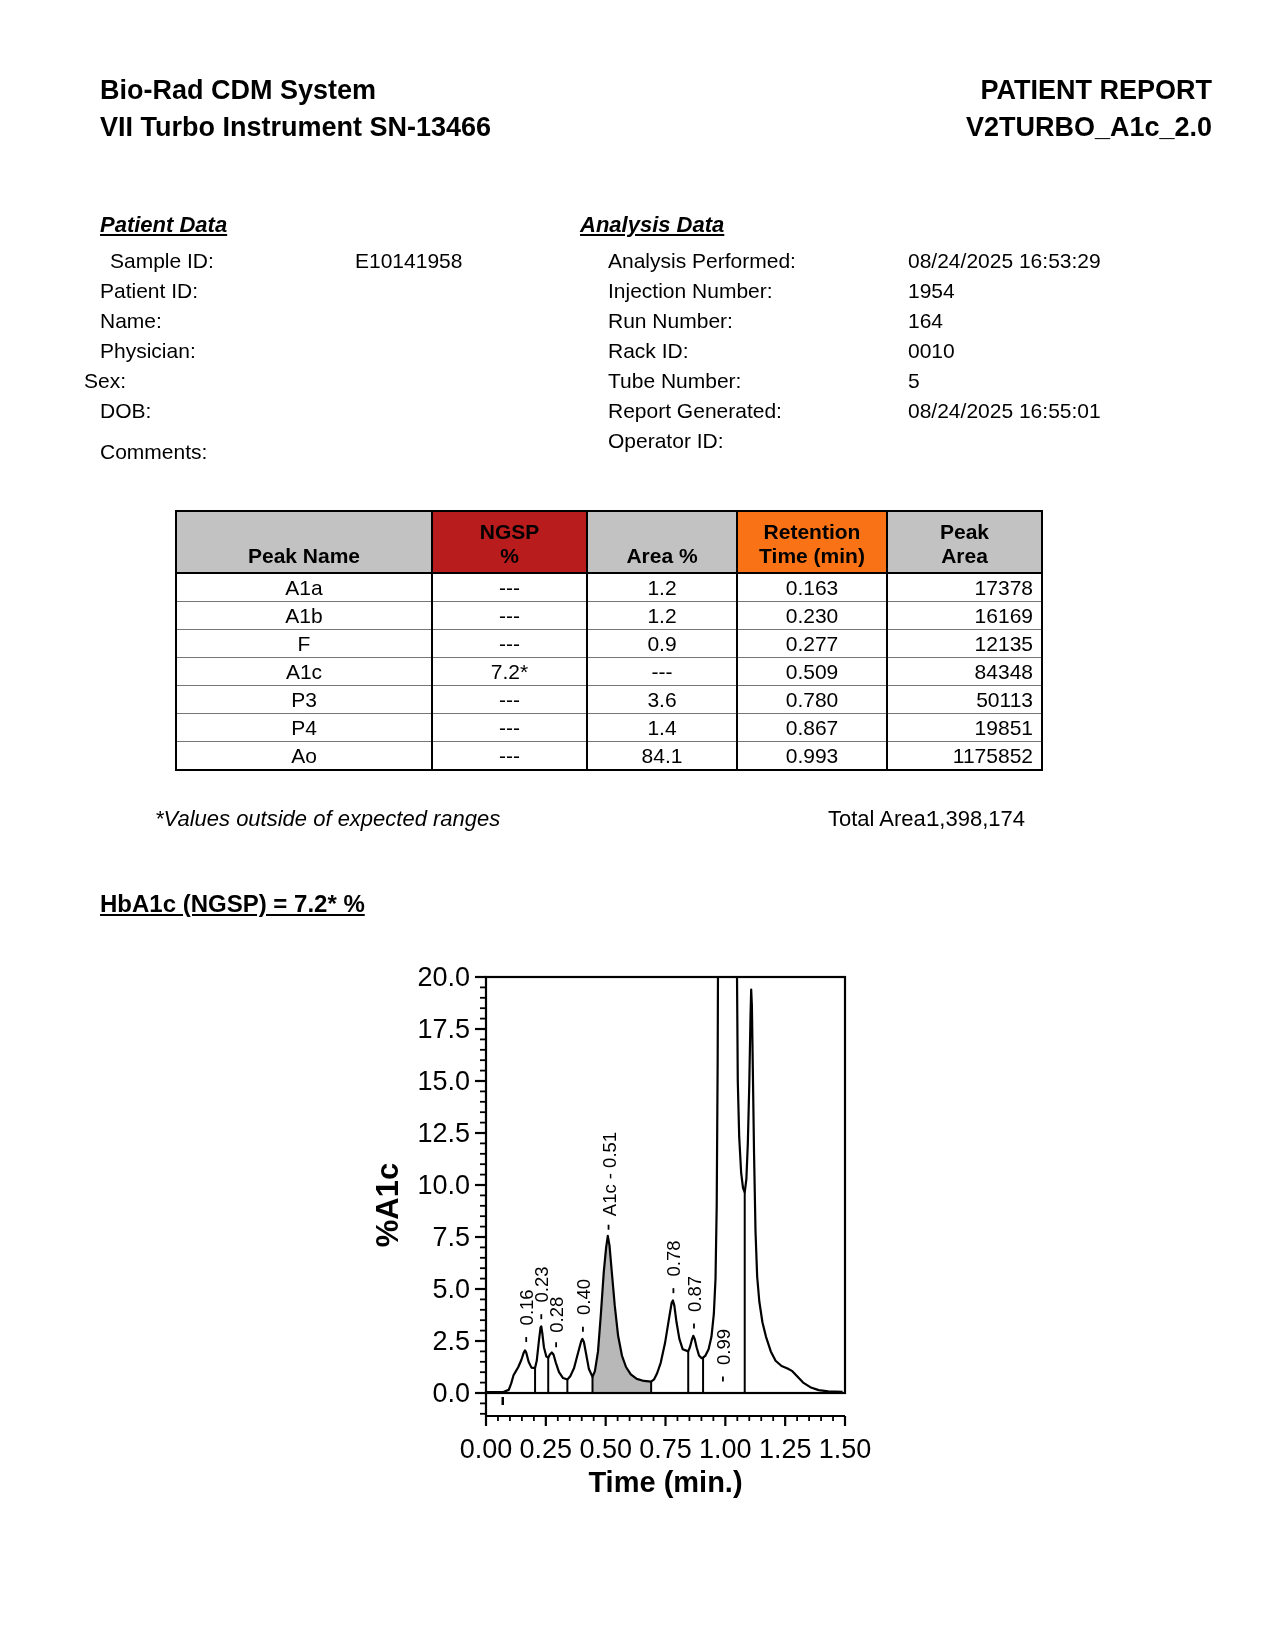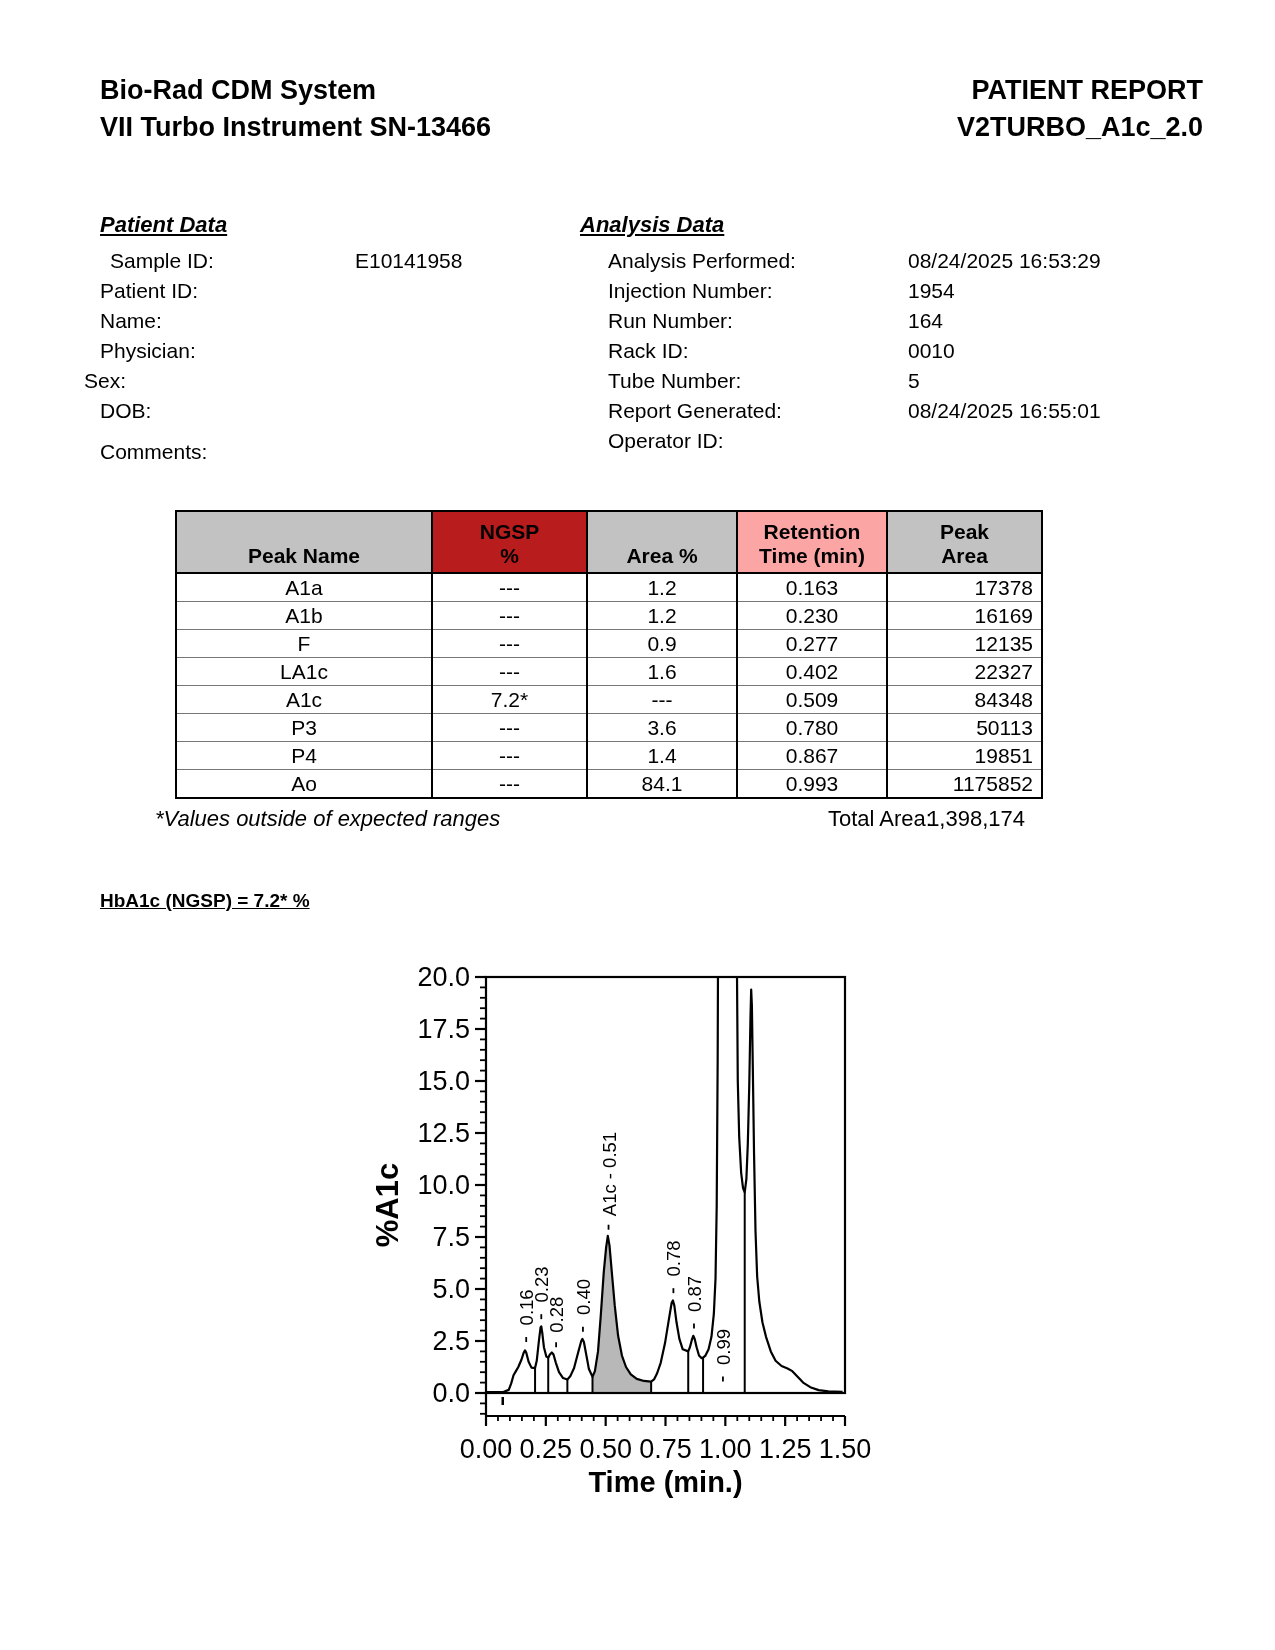--- a/index.html
+++ b/index.html
@@ -13,34 +13,34 @@
   .fval{position:absolute;font-size:21px;line-height:30px;white-space:nowrap;}
   table.peaks{border-collapse:collapse;table-layout:fixed;width:866px;
               font-size:21px;border:2.5px solid #000;}
   table.peaks th{background:#c2c2c2;border-left:2px solid #000;border-bottom:2px solid #000;
                  font-weight:bold;vertical-align:bottom;padding:3px 0 4px 0;height:53px;}
   table.peaks td{border-left:2px solid #000;border-top:1.5px solid #777;
                  height:27px;padding:0 8px;text-align:center;vertical-align:middle;}
   table.peaks td.num{text-align:right;}
   table.peaks th:first-child, table.peaks td:first-child{border-left:none;}
   .foot{font-size:22px;white-space:nowrap;}
-  .result{font-size:19px;font-weight:bold;text-decoration:underline;white-space:nowrap;}
+  .result{font-size:24px;font-weight:bold;text-decoration:underline;white-space:nowrap;}
   .thl1,.thl2{display:block;line-height:24px;}
   svg text{font-family:"Liberation Sans", sans-serif;}
 </style>
 </head>
 <body>
 
 <div class="page">
 
   <div class="abs hdr" style="left:100px;top:72px;">
     <div>Bio-Rad CDM System</div>
     <div>VII Turbo Instrument SN-13466</div>
   </div>
-  <div class="abs hdr hdr-right" style="right:72px;top:72px;">
+  <div class="abs hdr hdr-right" style="right:63px;top:72px;">
     <div>PATIENT REPORT</div>
     <div>V2TURBO_A1c_2.0</div>
   </div>
 
   <div class="abs sect-head" style="left:100px;top:212px;">Patient Data</div>
   <div class="abs" id="patient-rows" style="left:0;top:0;">
       <div class="frow" style="left: 110px; top: 246px;">Sample ID:</div>
       <div class="fval" style="left: 355px; top: 246px;">E10141958</div>
       <div class="frow" style="left: 100px; top: 276px;">Patient ID:</div>
       <div class="fval" style="left: 355px; top: 276px;"></div>
@@ -87,21 +87,21 @@
             <th style="background: rgb(194, 194, 194);">
               <span class="thl2">Peak Name</span>
             </th>
             <th style="background: #b91c1c;">
               <span class="thl1">NGSP</span>
               <span class="thl2">%</span>
             </th>
             <th style="background: rgb(194, 194, 194);">
               <span class="thl2">Area %</span>
             </th>
-            <th style="background: #fca5a5;">
+            <th style="background: #f97316;">
               <span class="thl1">Retention</span>
               <span class="thl2">Time (min)</span>
             </th>
             <th style="background: rgb(194, 194, 194);">
               <span class="thl1">Peak</span>
               <span class="thl2">Area</span>
             </th>
           </tr>
         </thead>
         <tbody>
@@ -118,27 +118,20 @@
             <td>1.2</td>
             <td>0.230</td>
             <td class="num">16169</td>
           </tr>
           <tr>
             <td>F</td>
             <td>---</td>
             <td>0.9</td>
             <td>0.277</td>
             <td class="num">12135</td>
-          </tr>
-          <tr>
-            <td>LA1c</td>
-            <td>---</td>
-            <td>1.6</td>
-            <td>0.402</td>
-            <td class="num">22327</td>
           </tr>
           <tr>
             <td>A1c</td>
             <td>7.2*</td>
             <td>---</td>
             <td>0.509</td>
             <td class="num">84348</td>
           </tr>
           <tr>
             <td>P3</td>

